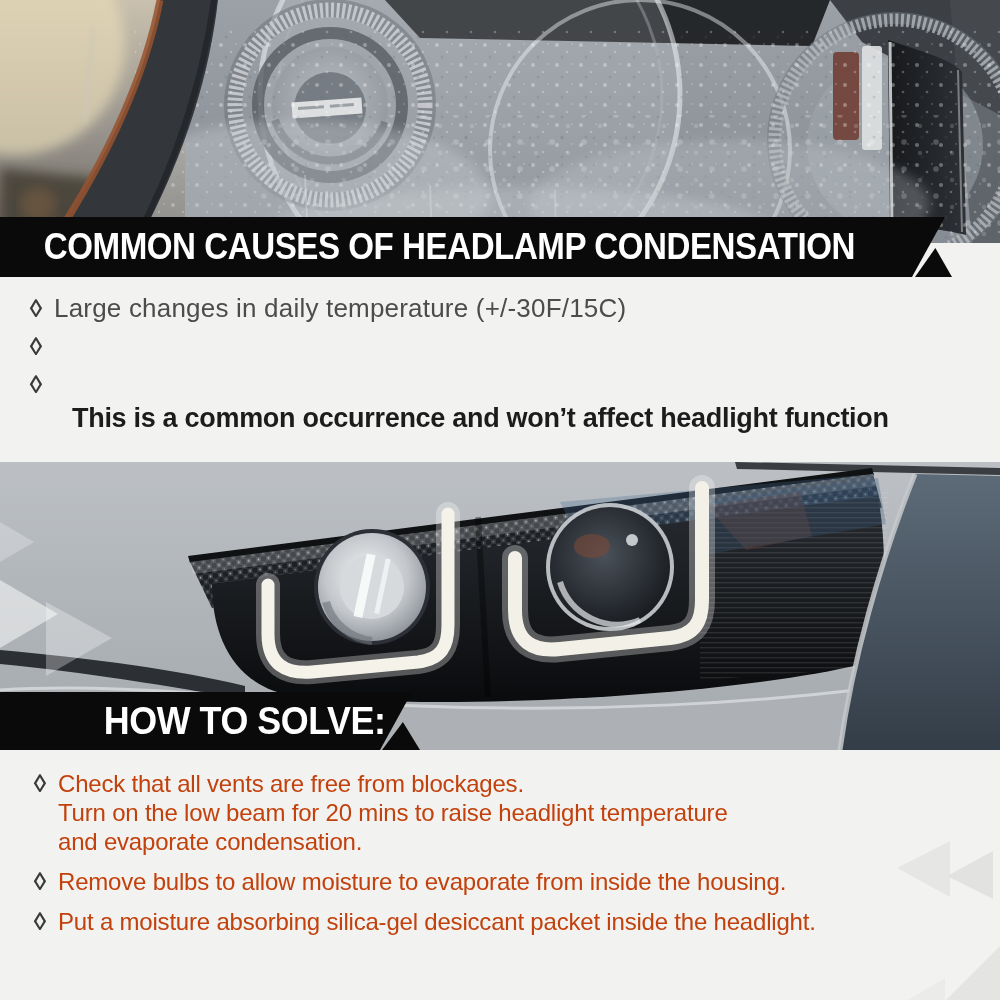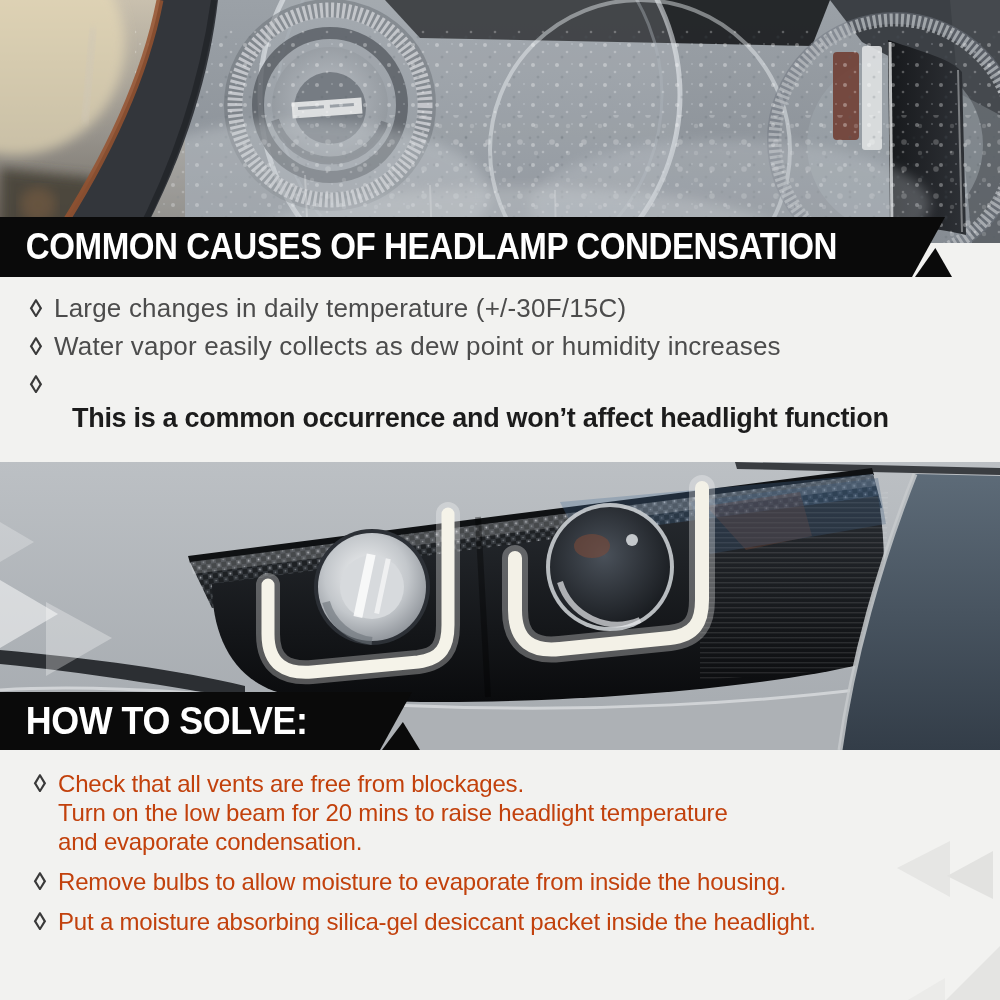--- a/index.html
+++ b/index.html
@@ -9,23 +9,23 @@
     font-family:"Liberation Sans", sans-serif;
   }
   .photo{position:absolute;left:0;width:1000px;overflow:hidden;}
   #photo1{top:0;height:243px;}
   #photo2{top:462px;height:288px;}
   .banner{
     position:absolute;left:0;background:#0a0a0a;color:#ffffff;
     display:flex;align-items:center;
   }
   #banner1{top:217px;width:945px;height:60px;
-    clip-path:polygon(0 0,100% 0,calc(100% - 33px) 100%,0 100%);}
+    clip-path:polygon(0 0,100% 0,calc(100% - 33px) 100%,0 100%);justify-content:center;}
   #banner2{top:692px;width:412px;height:58px;
-    clip-path:polygon(0 0,100% 0,calc(100% - 32px) 100%,0 100%);}
+    clip-path:polygon(0 0,100% 0,calc(100% - 32px) 100%,0 100%);justify-content:flex-end;}
   .banner .btxt{
     font-weight:700;letter-spacing:-0.5px;white-space:nowrap;
     transform:scaleX(0.92);transform-origin:left center;padding-left:28px;
   }
   #banner1 .btxt{font-size:36px;}
   #banner2 .btxt{font-size:39px;}
   .banner-tri{position:absolute;background:#0a0a0a;
     clip-path:polygon(55% 0,100% 100%,0 100%);}
   #tri1{left:915px;top:248px;width:37px;height:29px;}
   #tri2{left:382px;top:722px;width:38px;height:28px;}
@@ -154,21 +154,20 @@
   </div>
   <div class="banner-tri" id="tri1"></div>
 
   <div class="bullet-list" id="causes-list">
     <div class="cause-row">
       <span class="diamond">◊</span>
       <span>Large changes in daily temperature (+/-30F/15C)</span>
     </div>
     <div class="cause-row">
       <span class="diamond">◊</span>
-      <span>Water vapor easily collects as dew point or humidity increases</span>
     </div>
     <div class="cause-row">
       <span class="diamond">◊</span>
     </div>
   </div>
   <div id="note">This is a common occurrence and won’t affect headlight function</div>
 
   <div class="photo" id="photo2">
     <svg width="1000" height="288" viewBox="0 0 1000 288">
       <defs>

